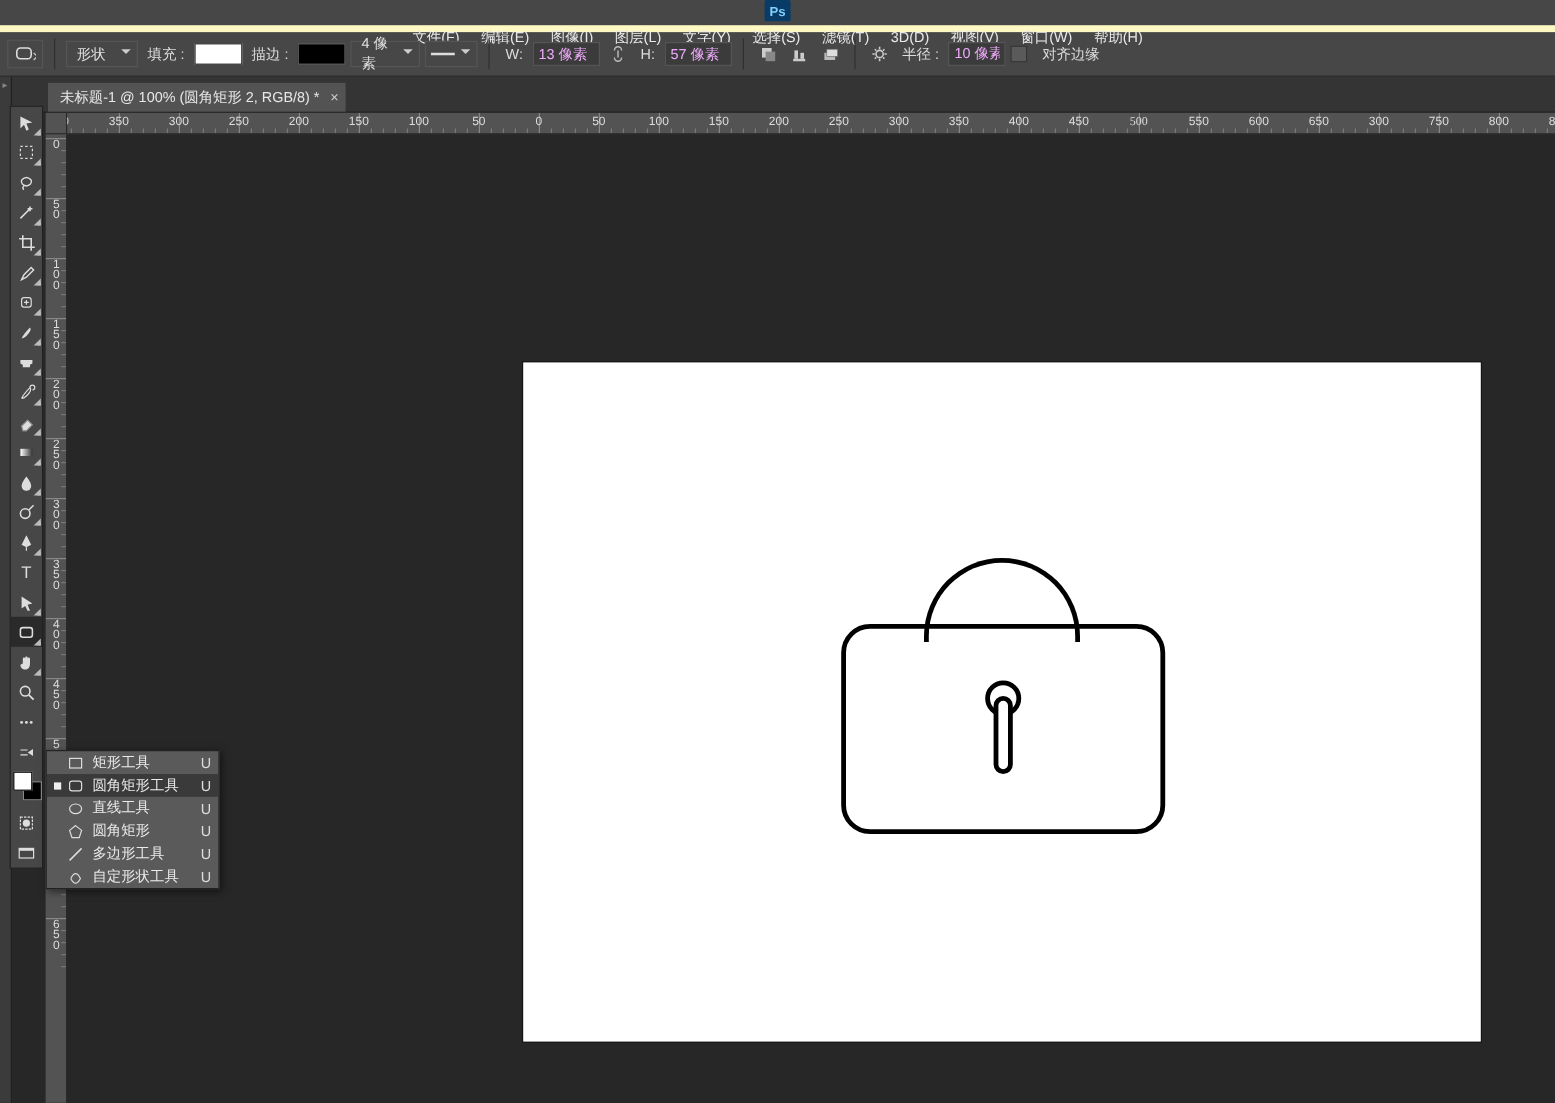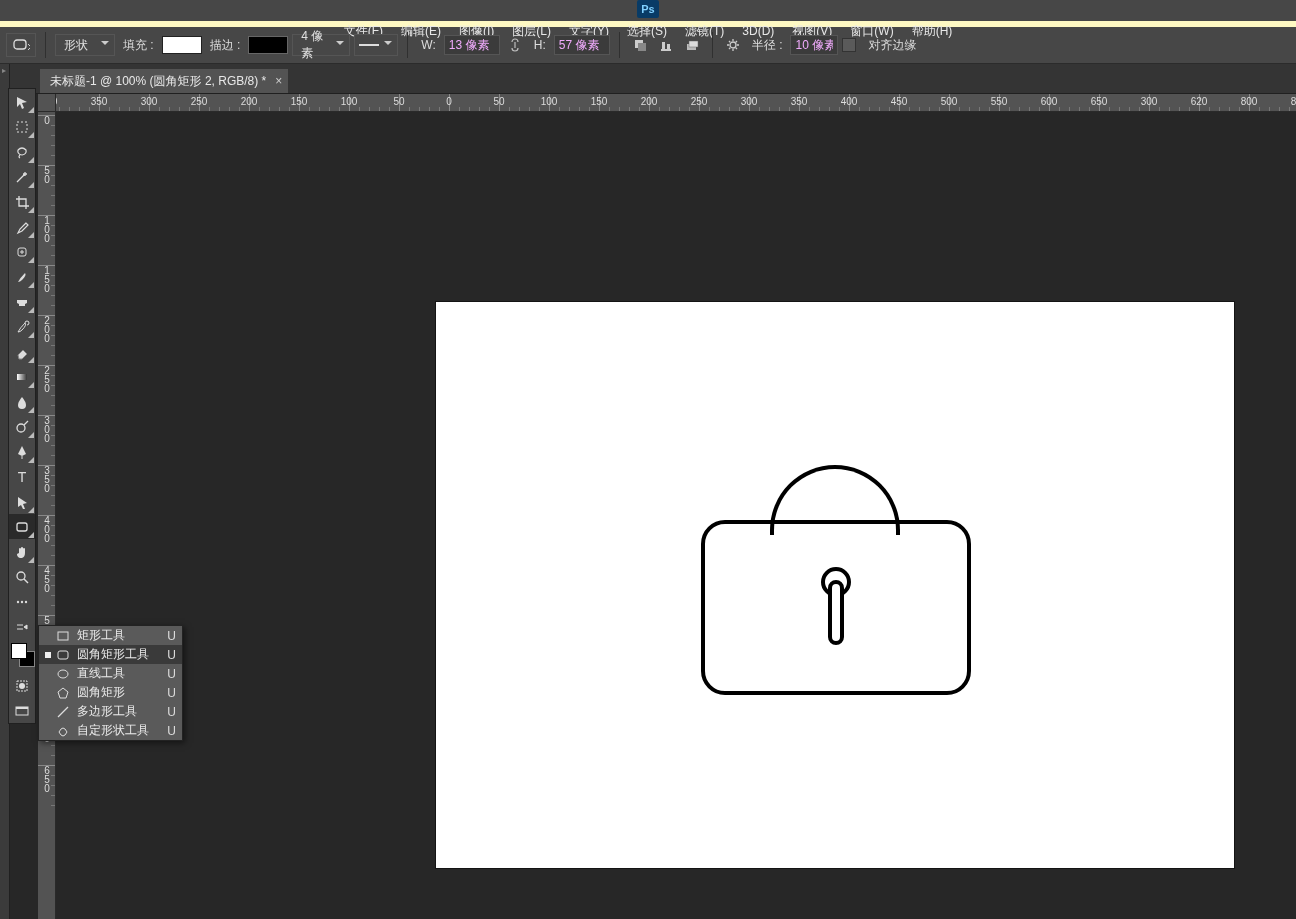--- a/index.html
+++ b/index.html
@@ -509,21 +509,21 @@
       <div class="minor" style="left: 813px;"></div>
       <div class="minor" style="left: 823px;"></div>
       <div class="minor" style="left: 833px;"></div>
       <div class="tick" style="left: 843px;"></div>
       <div class="num" style="left: 843px;">450</div>
       <div class="minor" style="left: 853px;"></div>
       <div class="minor" style="left: 863px;"></div>
       <div class="minor" style="left: 873px;"></div>
       <div class="minor" style="left: 883px;"></div>
       <div class="tick" style="left: 893px;"></div>
-      <div class="num" style="left: 893px;">500</div>
+      <div class="num" style="left: 893px; font-family: Liberation Serif, serif;">500</div>
       <div class="minor" style="left: 903px;"></div>
       <div class="minor" style="left: 913px;"></div>
       <div class="minor" style="left: 923px;"></div>
       <div class="minor" style="left: 933px;"></div>
       <div class="tick" style="left: 943px;"></div>
       <div class="num" style="left: 943px;">550</div>
       <div class="minor" style="left: 953px;"></div>
       <div class="minor" style="left: 963px;"></div>
       <div class="minor" style="left: 973px;"></div>
       <div class="minor" style="left: 983px;"></div>
@@ -539,21 +539,21 @@
       <div class="minor" style="left: 1063px;"></div>
       <div class="minor" style="left: 1073px;"></div>
       <div class="minor" style="left: 1083px;"></div>
       <div class="tick" style="left: 1093px;"></div>
       <div class="num" style="left: 1093px;">300</div>
       <div class="minor" style="left: 1103px;"></div>
       <div class="minor" style="left: 1113px;"></div>
       <div class="minor" style="left: 1123px;"></div>
       <div class="minor" style="left: 1133px;"></div>
       <div class="tick" style="left: 1143px;"></div>
-      <div class="num" style="left: 1143px;">620</div>
+      <div class="num" style="left: 1143px;">750</div>
       <div class="minor" style="left: 1153px;"></div>
       <div class="minor" style="left: 1163px;"></div>
       <div class="minor" style="left: 1173px;"></div>
       <div class="minor" style="left: 1183px;"></div>
       <div class="tick" style="left: 1193px;"></div>
       <div class="num" style="left: 1193px;">800</div>
       <div class="minor" style="left: 1203px;"></div>
       <div class="minor" style="left: 1213px;"></div>
       <div class="minor" style="left: 1223px;"></div>
       <div class="minor" style="left: 1233px;"></div>

